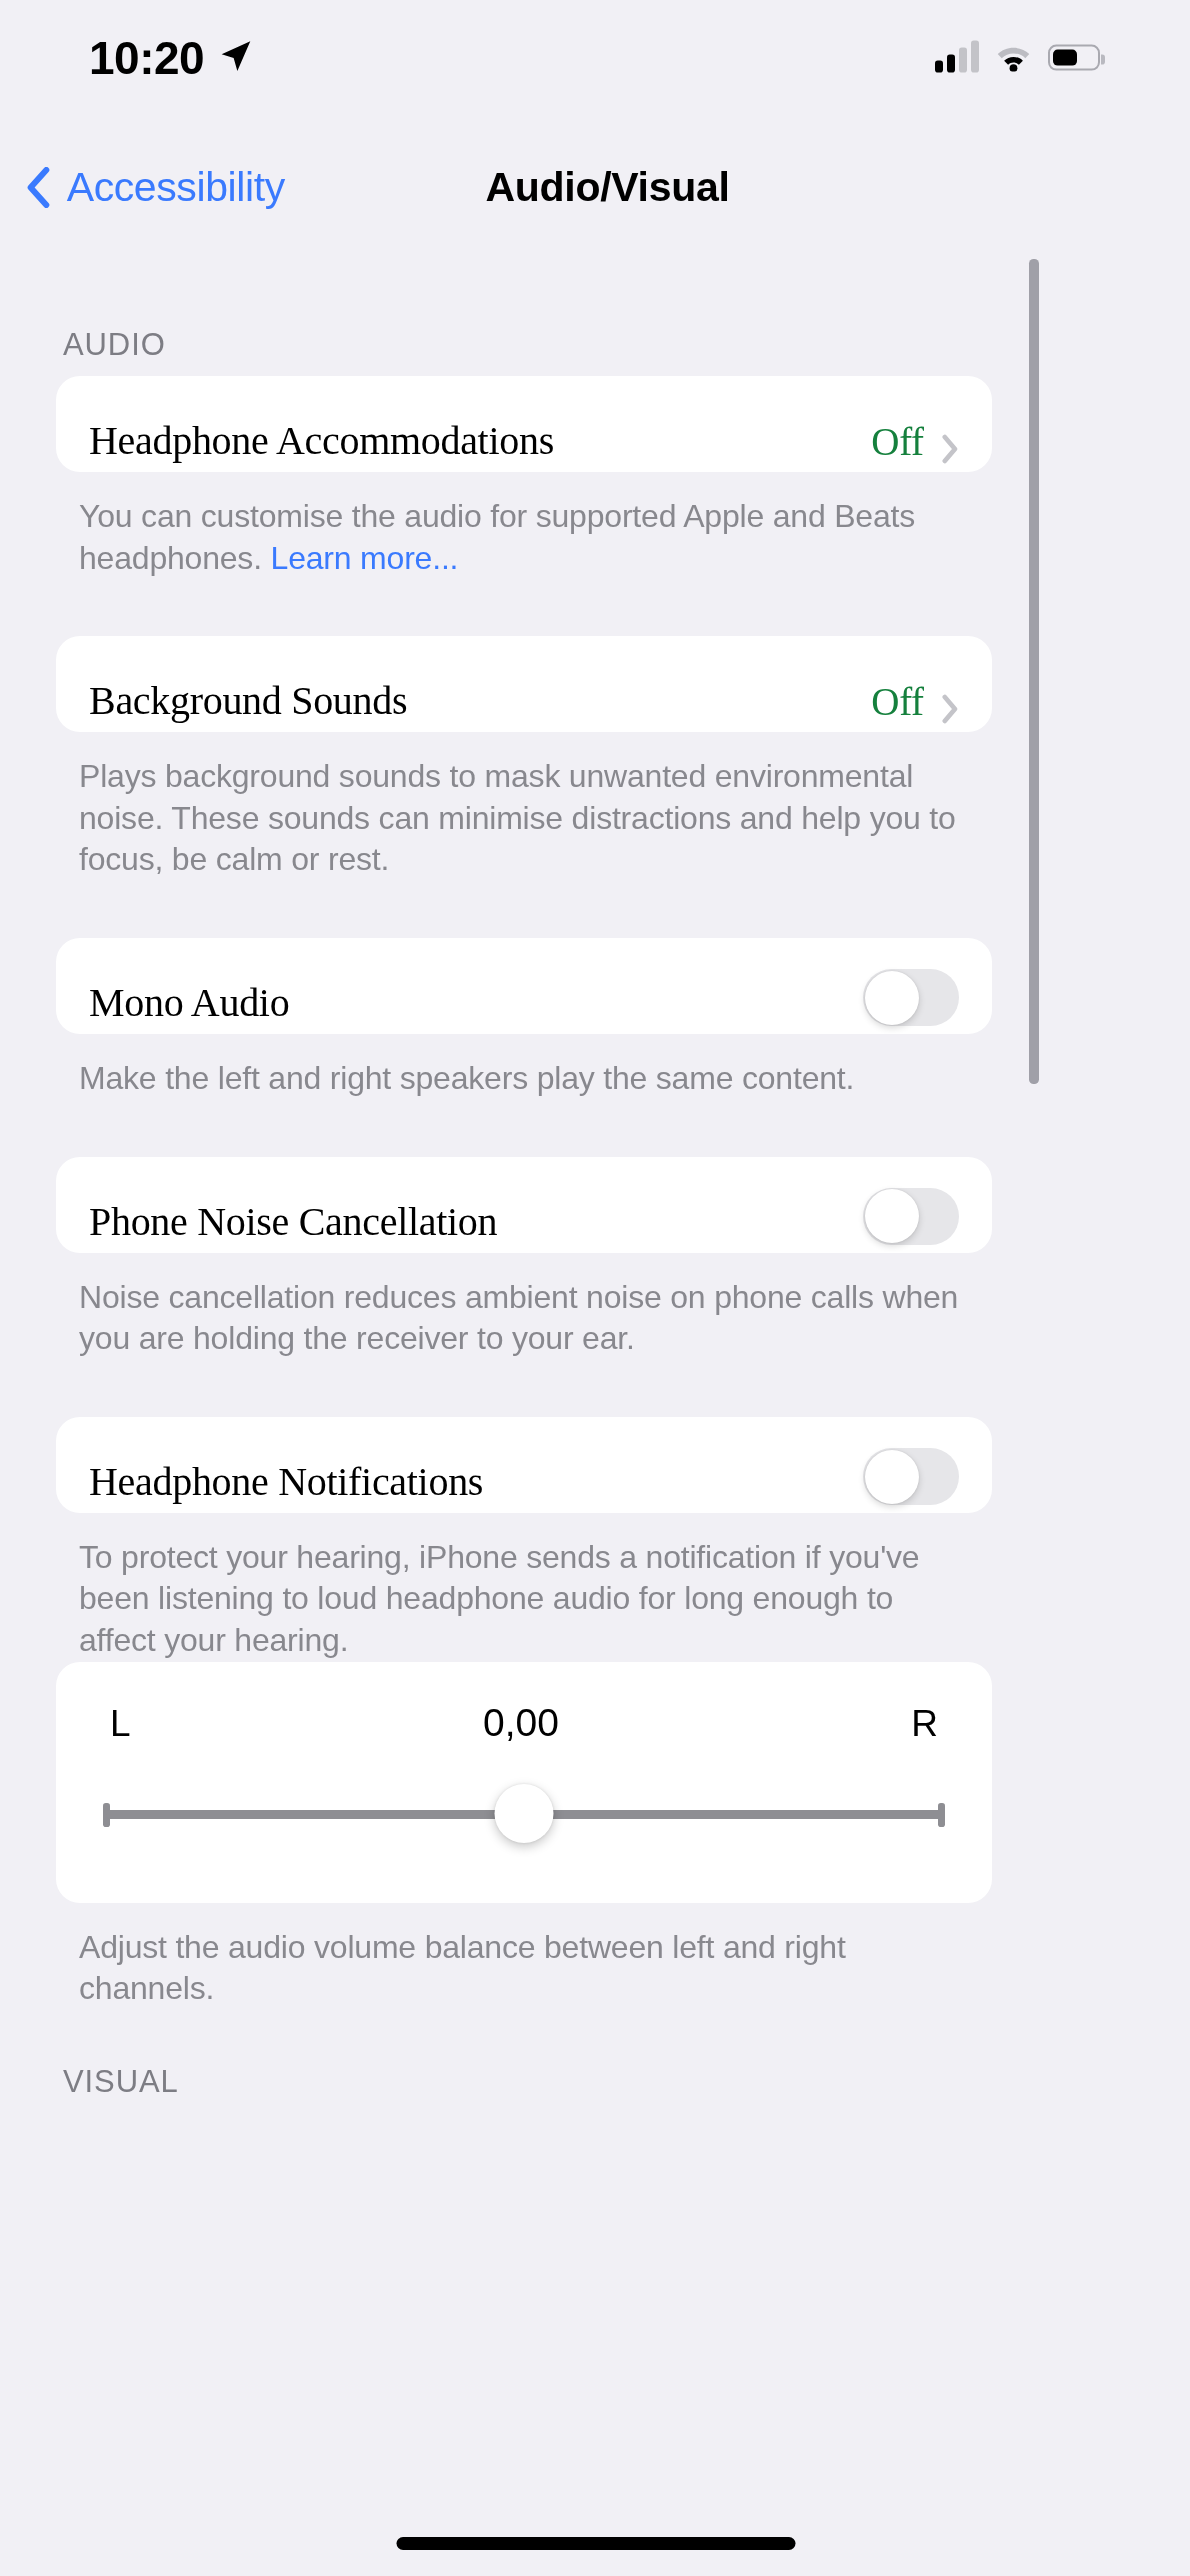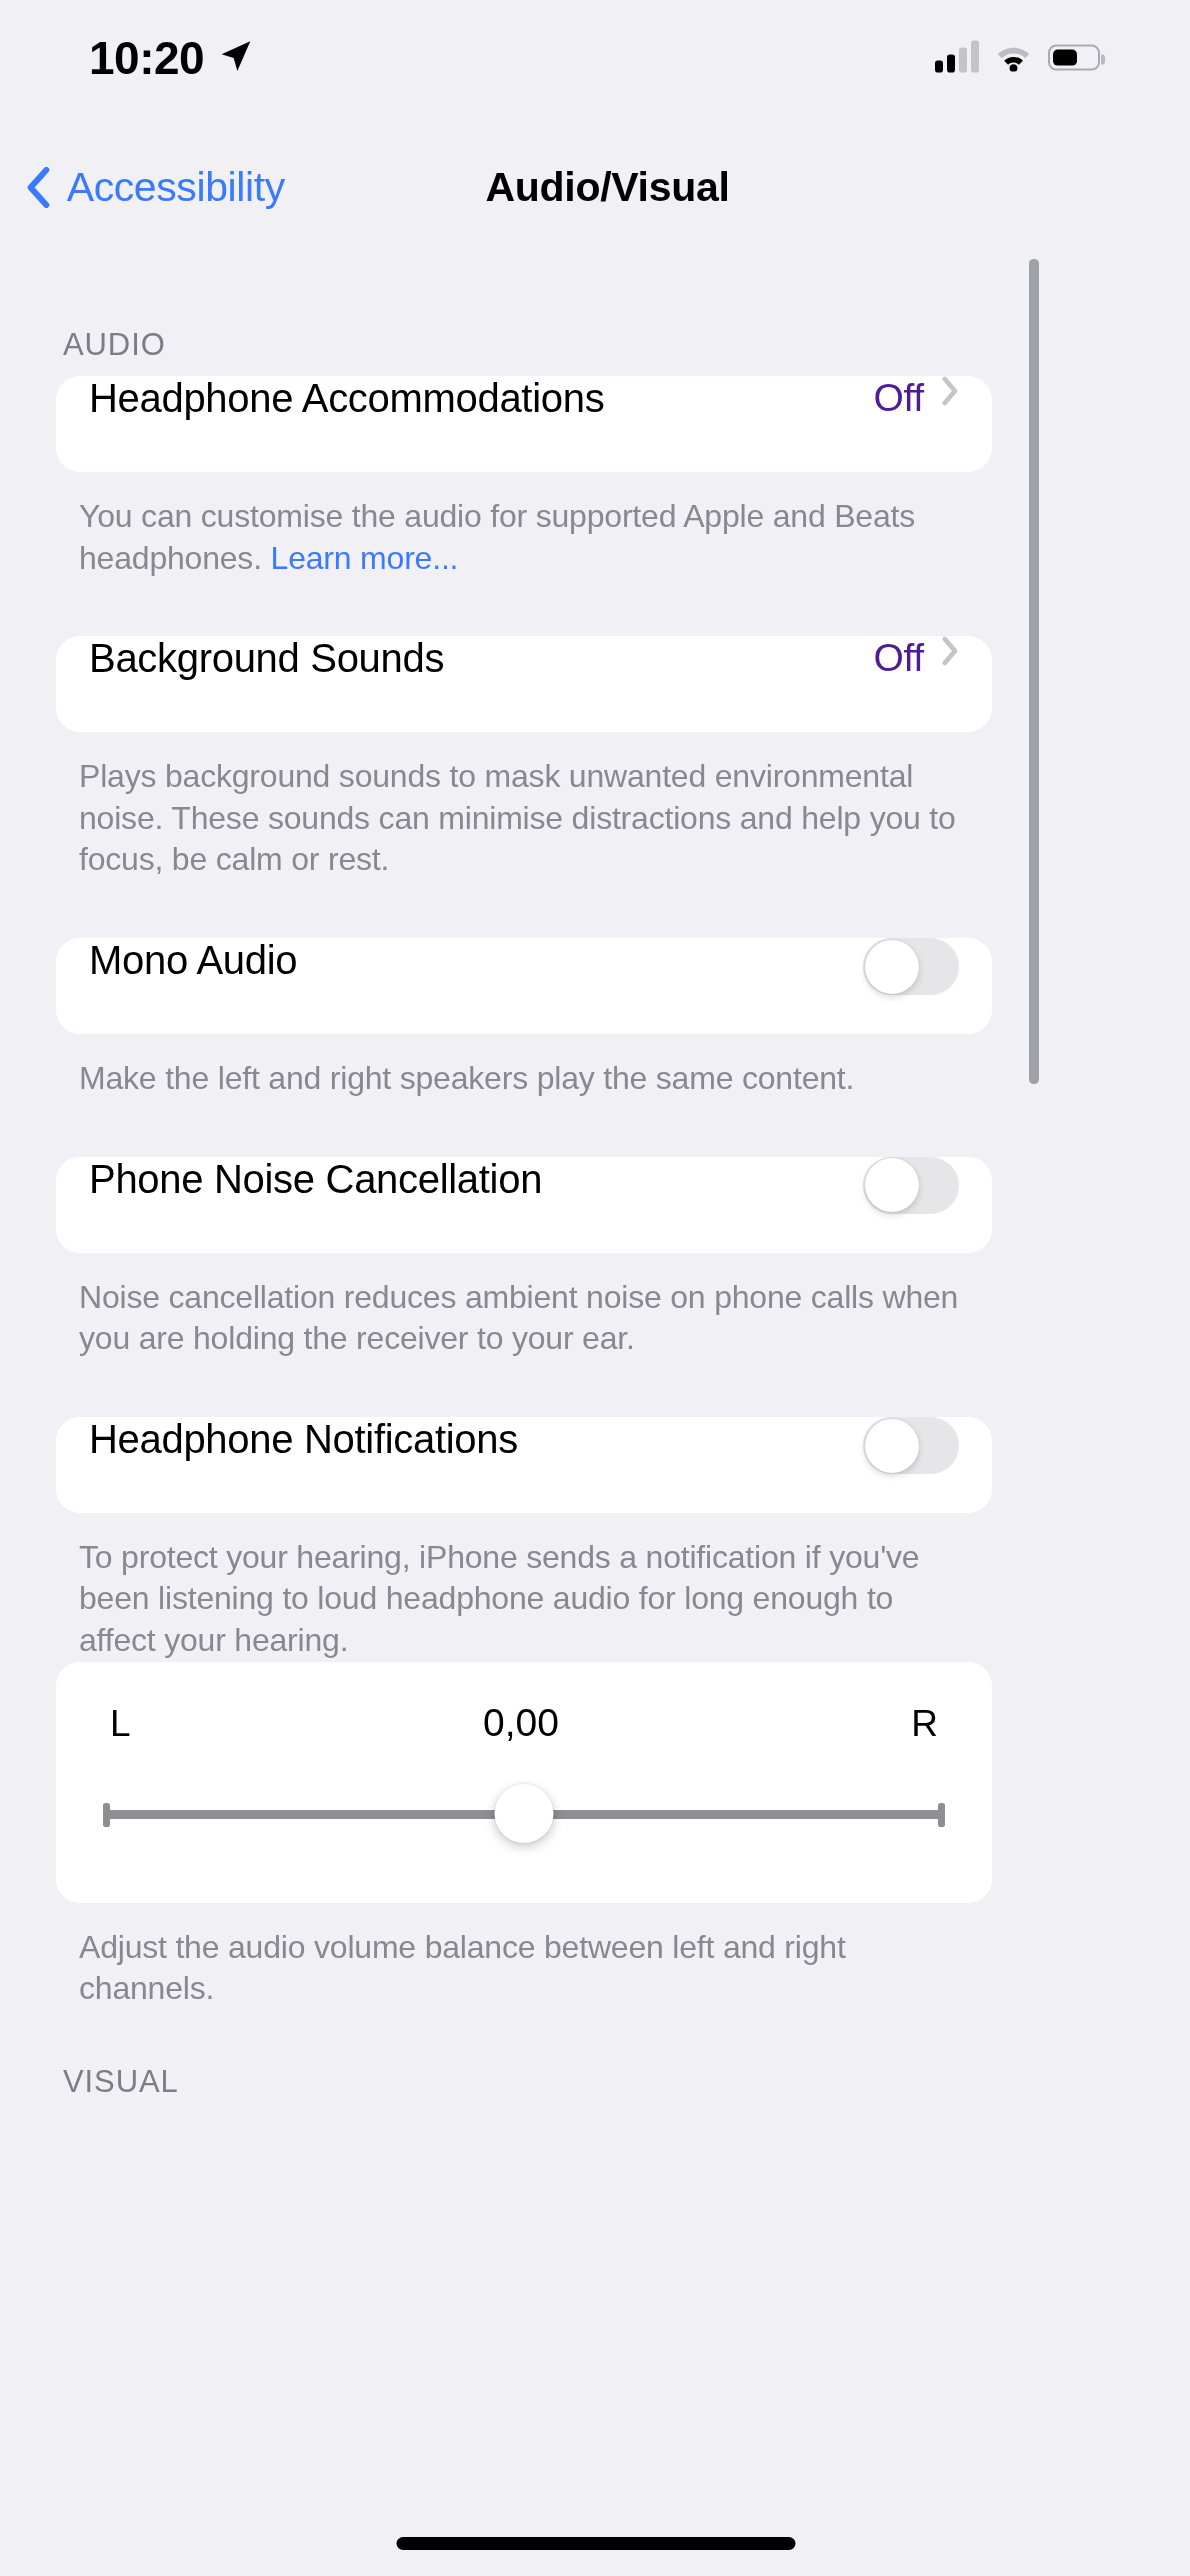--- a/index.html
+++ b/index.html
@@ -155,34 +155,35 @@
   .group-header.spaced { padding-top: 54px; }
 
   .card {
     margin: 0 56px;
     background: #ffffff;
     border-radius: 24px;
     overflow: hidden;
   }
   .row {
     display: flex;
-    align-items: flex-start;
+    align-items: flex-end;
     min-height: 96px;
     padding: 0 33px 8px 33px;
     box-sizing: border-box;
+    font-family: Liberation Serif, serif;
   }
   .row-label {
     font-size: 40px;
     color: #000;
     letter-spacing: -0.3px;
     flex: 1 1 auto;
   }
   .row-value {
     font-size: 39px;
-    color: #4c1d95;
+    color: #15803d;
     margin-right: 18.5px;
     letter-spacing: -0.3px;
   }
   .chev-right {
     width: 16.7px; height: 30px;
     flex: none;
   }
 
   .footer-note {
     padding: 24px 61px 0 79px;

